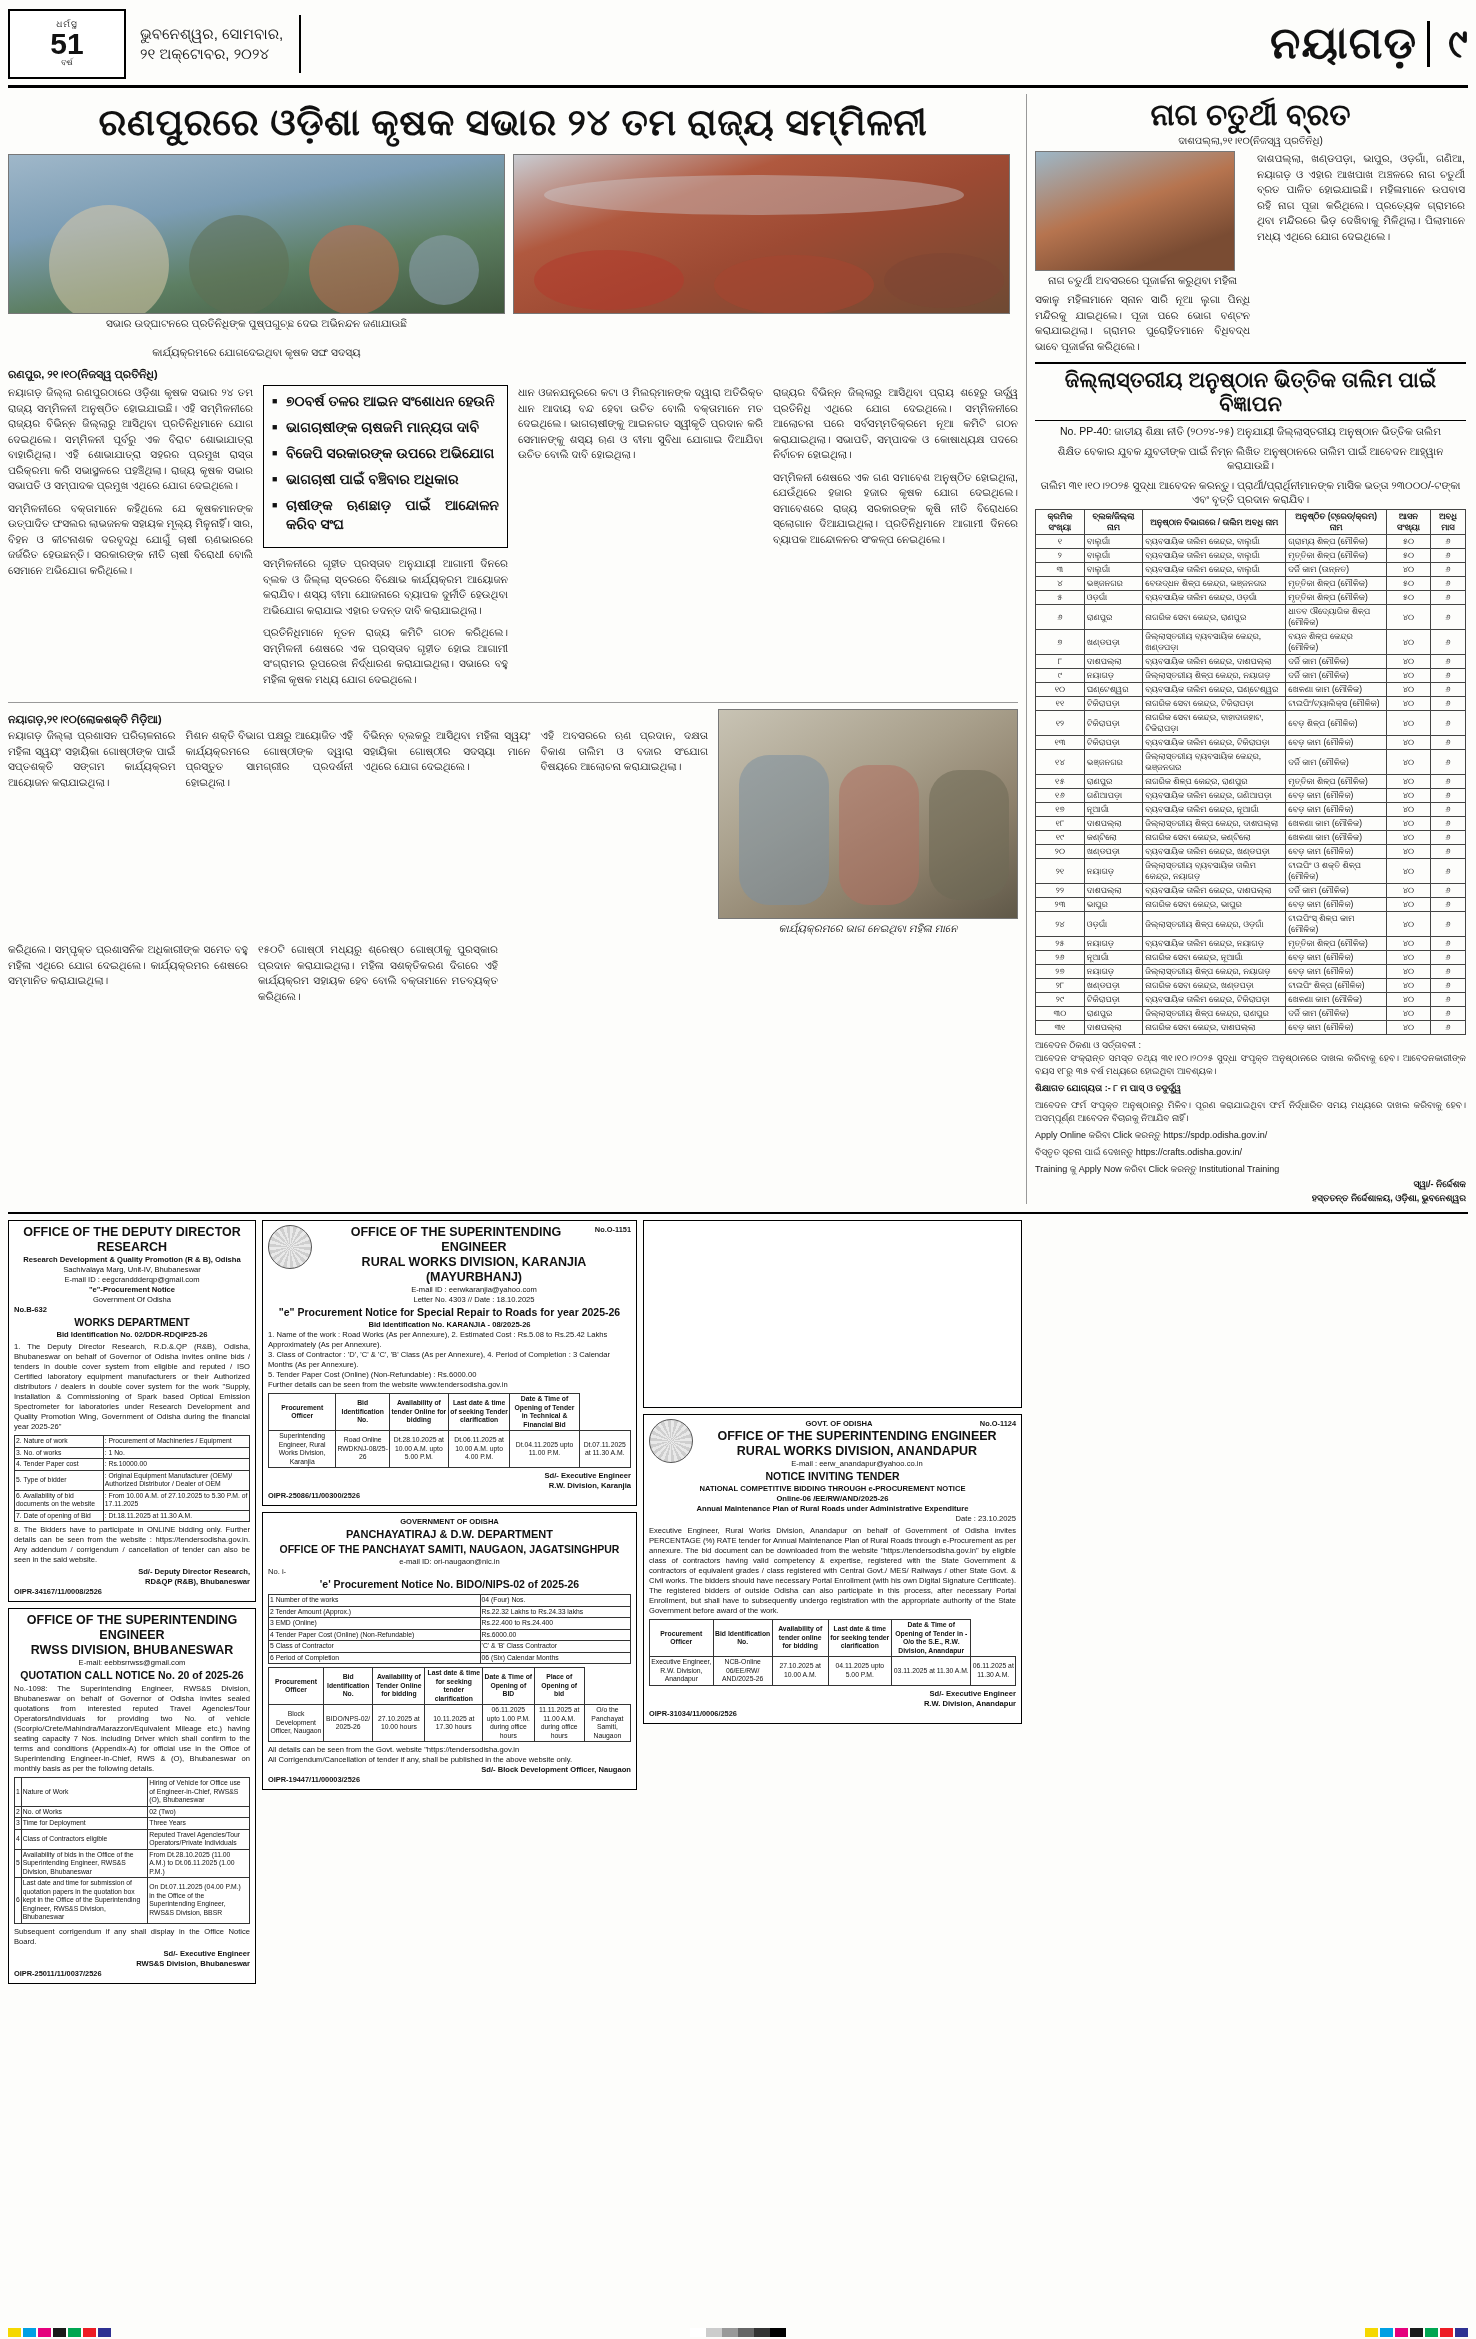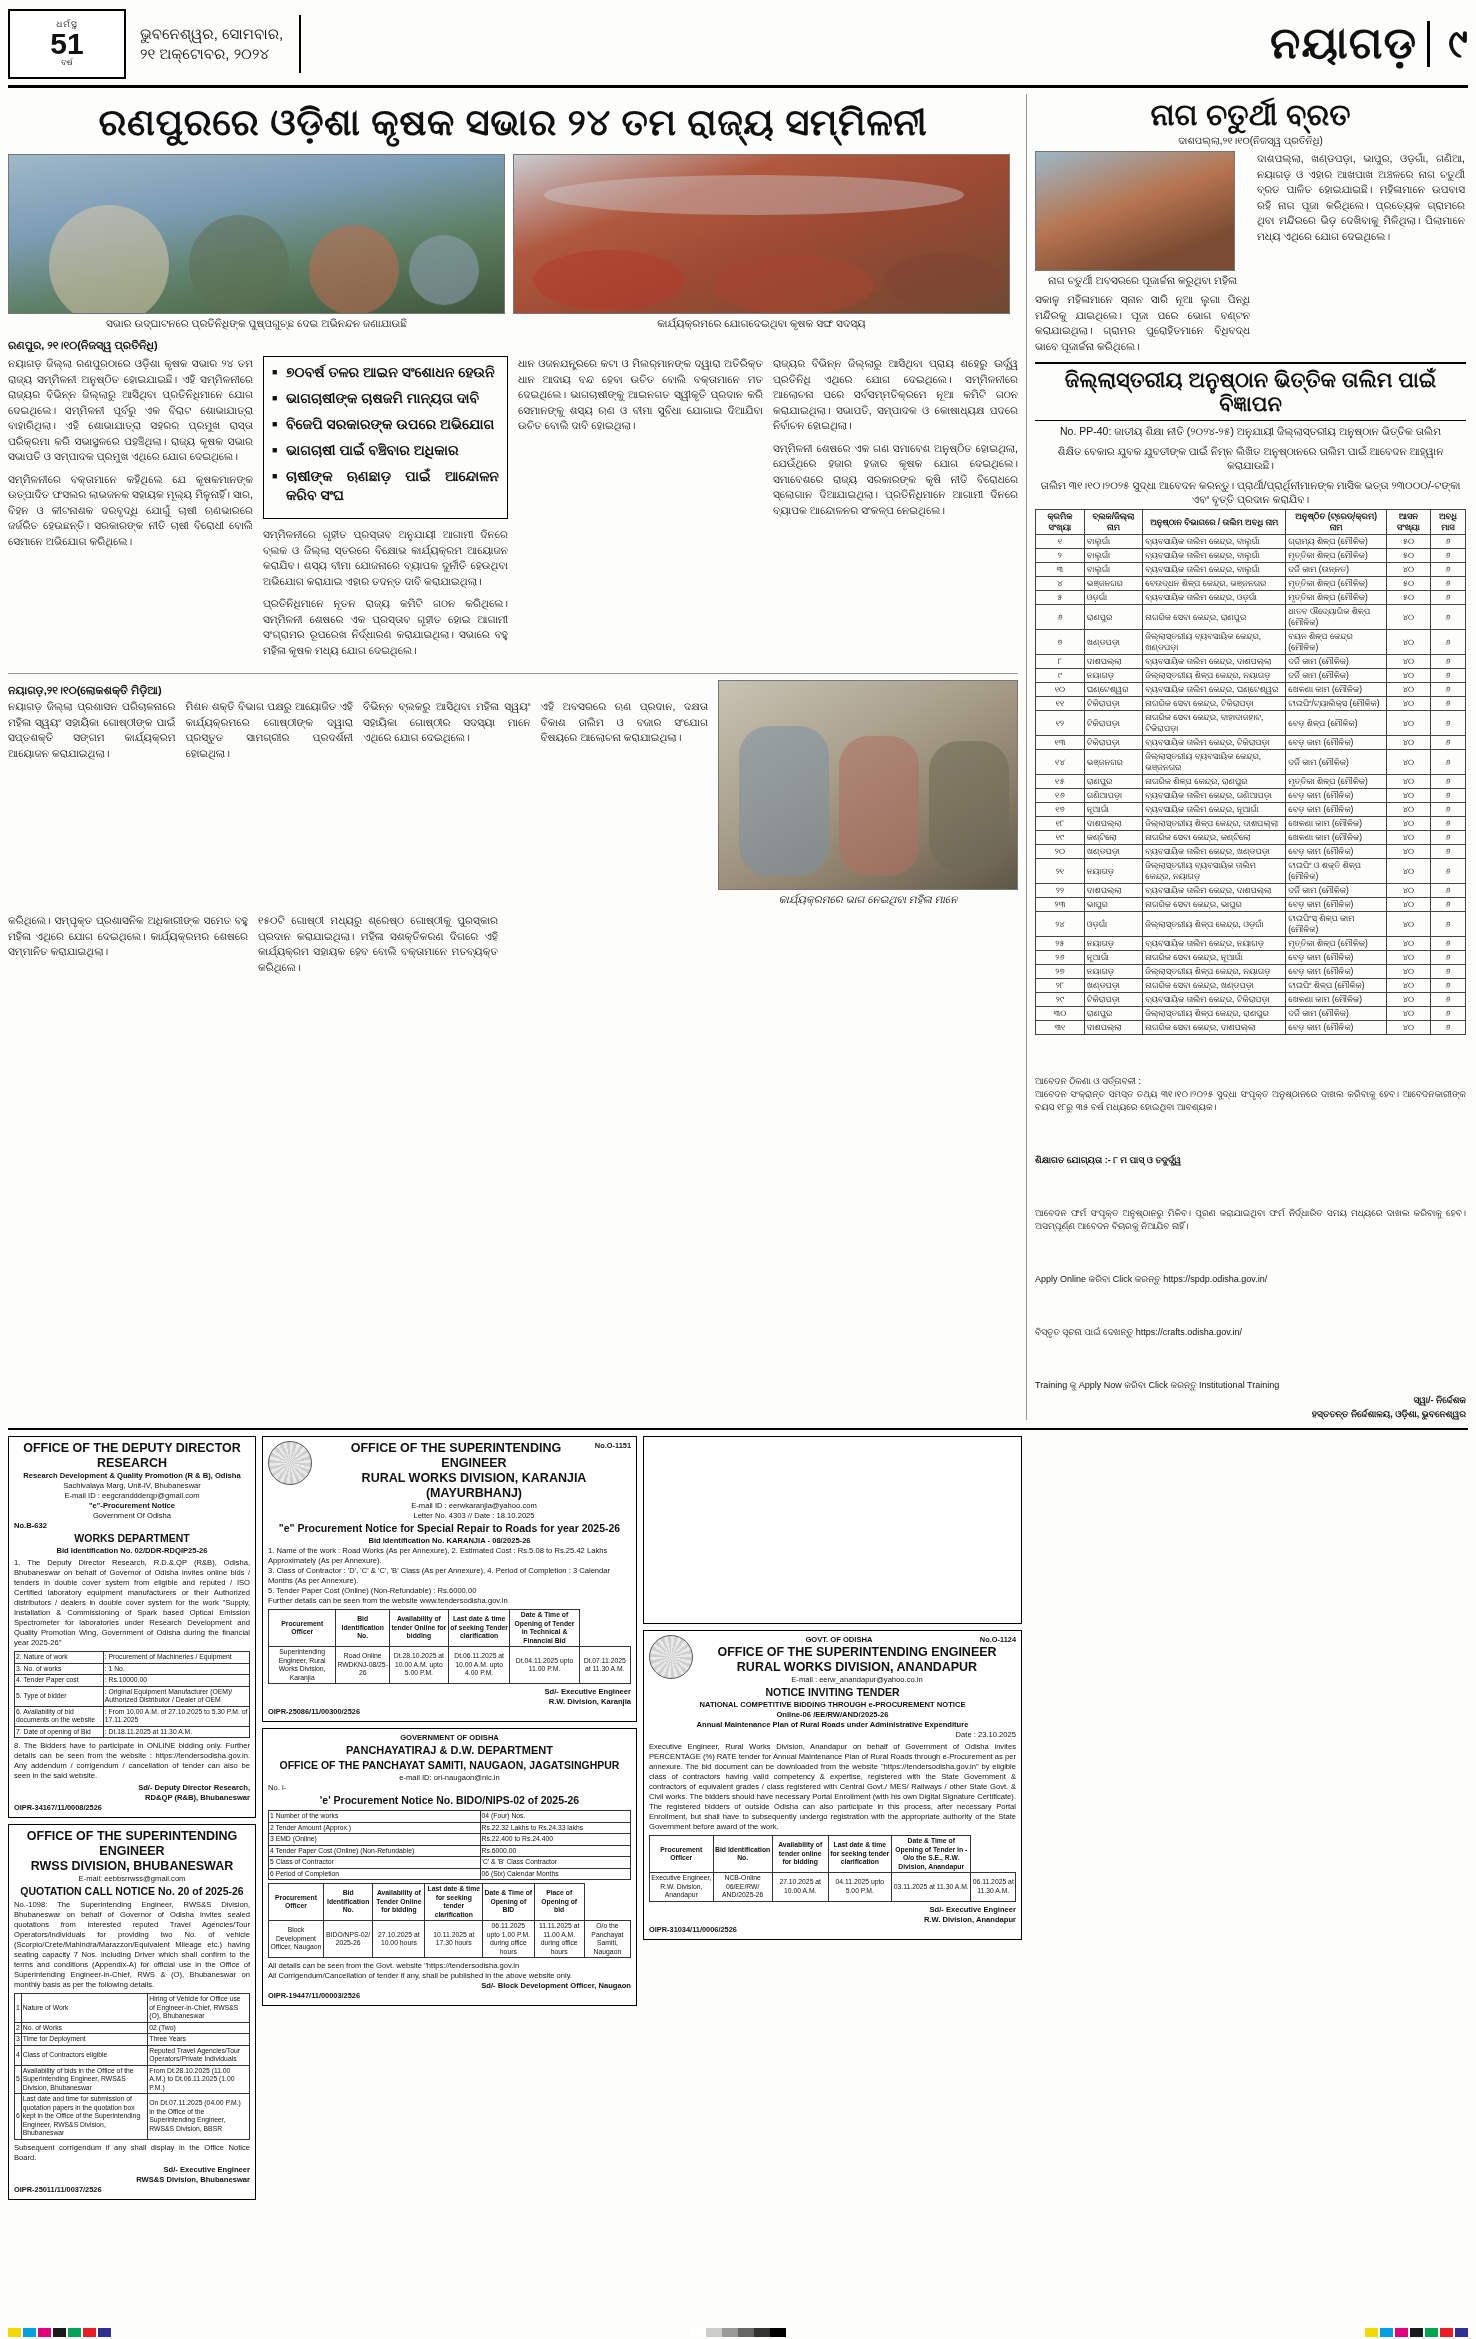--- a/index.html
+++ b/index.html
@@ -31,21 +31,21 @@
 
   
   .headline { font-size:37px; font-weight:bold; text-align:center; letter-spacing:0.5px; line-height:46px; padding:6px 0 8px; }
 
   .photos { display:flex; gap:8px; }
   .photo { position:relative; overflow:hidden; border:1px solid #777; }
   .photo.a { width:497px; height:160px; background:linear-gradient(170deg,#9fb7c9 0%,#7c9db4 35%,#5d7f63 65%,#40563c 100%); }
   .photo.b { width:497px; height:160px; background:linear-gradient(160deg,#c9ccd2 0%,#b0593f 30%,#9d4a33 55%,#6e4a33 100%); }
   .photo .blob { position:absolute; border-radius:50%; opacity:.55; }
   .cap { font-size:10.5px; text-align:center; padding:3px 2px 5px; }
-  .cap-row { display:flex; gap:8px; }
+  .cap-row { display:flex; gap:8px;flex-direction:column; }
   .cap-row div { width:497px; }
 
   .dateline { font-size:11px; font-weight:bold; padding:4px 0 2px; }
 
   .body-cols { display:flex; gap:10px; margin-top:2px; }
   .bcol { width:calc((1010px - 30px)/4); font-size:10.5px; line-height:15.5px; text-align:justify; }
   .bcol p { margin:0 0 7px; }
 
   .bullets { border:1px solid #000; padding:6px 8px; margin-bottom:8px; }
   .bullets .bl { font-size:14px; font-weight:bold; line-height:19px; margin-bottom:7px; padding-left:14px; position:relative; }
@@ -67,21 +67,21 @@
   .photo.d { width:200px; height:120px; background:linear-gradient(160deg,#9db7c7 0%,#b6744f 45%,#7a4c33 80%); border:1px solid #777; }
 
   .ad-title { font-size:21px; font-weight:bold; text-align:center; border-top:2px solid #000; border-bottom:1px solid #000; padding:4px 0; margin-top:8px; }
   .ad-sub { font-size:10.5px; text-align:center; padding:3px 2px; line-height:14px; }
 
   table.tbl { border-collapse:collapse; width:100%; font-size:8.4px; }
   table.tbl th, table.tbl td { border:1px solid #444; padding:1px 2px; vertical-align:middle; line-height:11px; }
   table.tbl th { font-weight:bold; text-align:center; }
   table.tbl td.c { text-align:center; }
 
-  .rnote { font-size:9px; line-height:13px; text-align:justify; padding-top:4px;margin-top:36px; }
+  .rnote { font-size:9px; line-height:13px; text-align:justify; padding-top:4px; }
   .rsign { font-size:9px; text-align:right; font-weight:bold; padding-top:3px; }
 
   
   .ads { display:flex; gap:6px; margin-top:8px; border-top:2px solid #000; padding-top:6px; }
   .adcol { display:flex; flex-direction:column; gap:6px; }
   .adcol.one { width:248px; }
   .adcol.two { width:375px; }
   .adcol.three { width:379px; }
   .adbox { border:1px solid #000; padding:4px 5px; font-size:7.6px; line-height:10px; background:#fff; }
   .adbox h3 { font-size:12.5px; margin:0; text-align:center; font-weight:bold; line-height:15px; }

